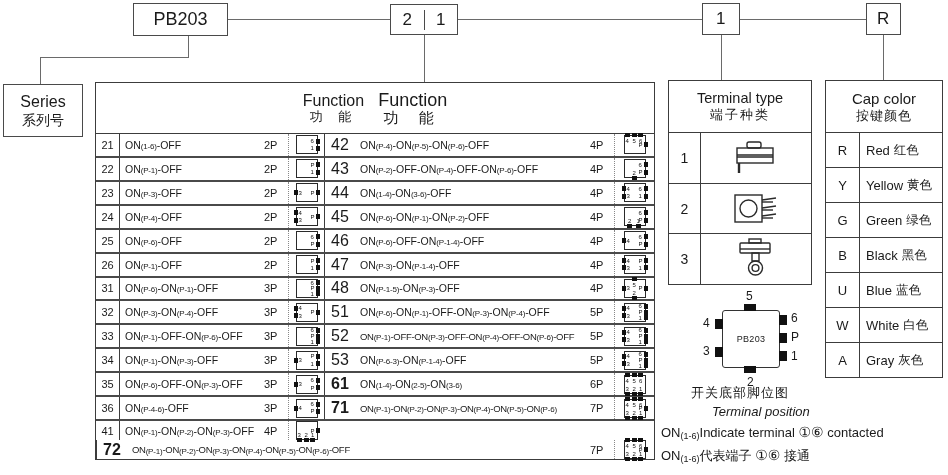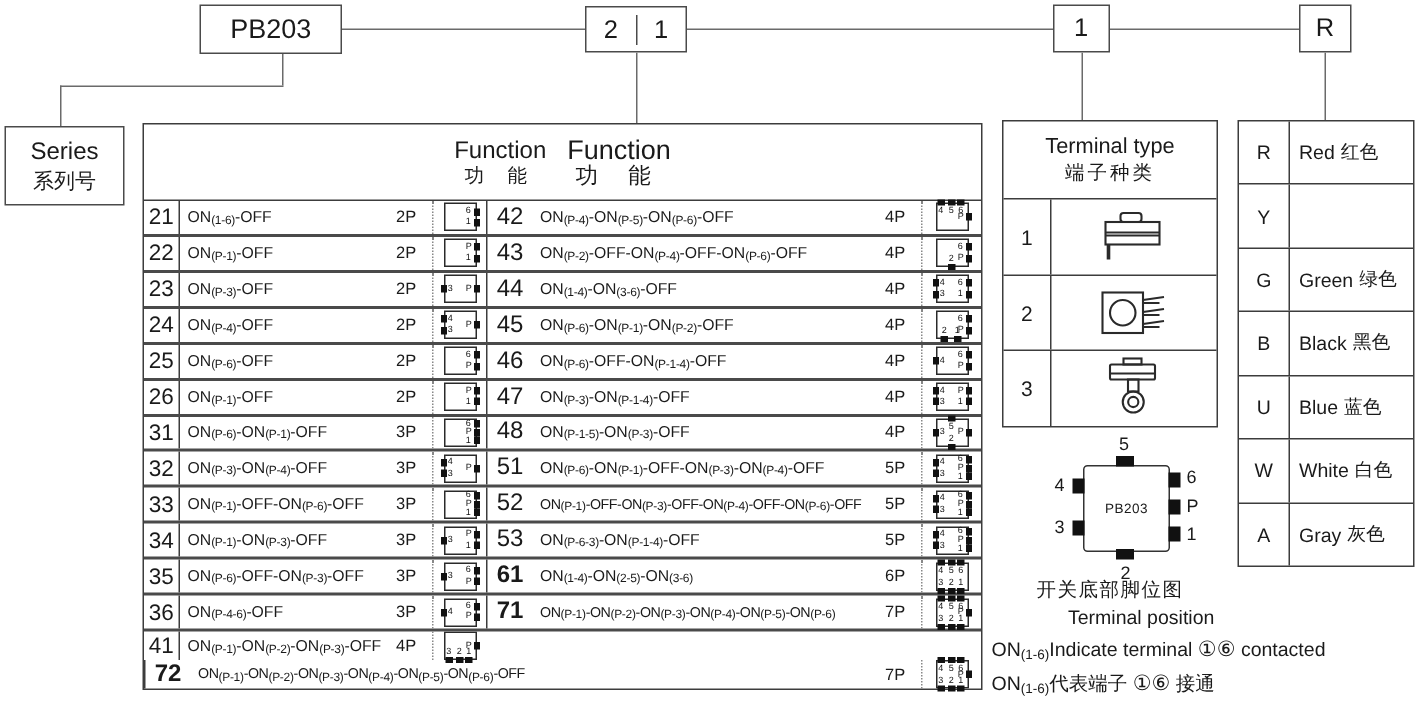--- a/index.html
+++ b/index.html
@@ -32,21 +32,21 @@
     display:flex;align-items:center;justify-content:center;gap:14px;}
   .fn-head .t1{text-align:center;font-size:16px;line-height:1.1;}
   .fn-head .t2{text-align:center;font-size:18px;line-height:1.05;}
   .fn-head .zh1{font-size:13px;letter-spacing:6px;}
   .fn-head .zh2{font-size:15px;letter-spacing:8px;}
   .fn-body{flex:1;display:flex;flex-direction:column;}
   .fn-row{flex:1;display:flex;align-items:stretch;border-bottom:2px solid #4a4a4a;box-sizing:border-box;}
   .fn-row:last-child{border-bottom:none;flex-direction:column;}
   .half-l{width:228px;display:flex;align-items:stretch;}
   .half-r{flex:1;display:flex;align-items:stretch;border-left:1.5px solid #3c3c3c;}
-  .c-num-l{width:24px;border-right:1px solid #3c3c3c;display:flex;align-items:center;justify-content:center;font-size:15px;box-sizing:border-box;}
+  .c-num-l{width:24px;border-right:1px solid #3c3c3c;display:flex;align-items:center;justify-content:center;font-size:11px;box-sizing:border-box;}
   .c-fn{flex:1;display:flex;align-items:center;padding-left:5px;font-size:10.5px;white-space:nowrap;overflow:hidden;}
   .c-fn .sub{font-size:8px;position:relative;top:1.5px;letter-spacing:-.2px;}
   .c-fn.tight{font-size:9.5px;letter-spacing:-.3px;}
   .c-poles{width:24px;display:flex;align-items:center;justify-content:flex-start;font-size:11px;}
   .c-num-r{width:30px;display:flex;align-items:center;justify-content:center;font-size:16px;}
   .c-num-r.bold{font-weight:bold;}
   .c-icon{width:36px;border-left:1px dotted #888;display:flex;align-items:center;justify-content:center;box-sizing:border-box;}
   .half-r .c-icon{width:40px;}
   .pin-icon{position:relative;width:20px;height:17px;border:1px solid #2a2a2a;background:#fff;}
   .pin{position:absolute;background:#111;}
@@ -80,21 +80,21 @@
   .cap-label{flex:1;display:flex;align-items:center;padding-left:6px;font-size:13px;white-space:nowrap;}
   .cap-label .zh{margin-left:4px;font-size:12.5px;}
 
   
   .chip{position:absolute;left:722px;top:310px;width:58px;height:58px;
     border:1.5px solid #333;border-radius:3px;box-sizing:border-box;
     display:flex;align-items:center;justify-content:center;font-size:9px;letter-spacing:.3px;background:#fff;}
   .dpin{position:absolute;background:#111;}
   .dlab{position:absolute;font-size:12px;}
   .cap-zh-caption{position:absolute;left:678px;top:384px;width:124px;text-align:center;font-size:13px;letter-spacing:1px;}
-  .cap-en-caption{position:absolute;left:712px;top:404px;font-size:13px;}
+  .cap-en-caption{position:absolute;left:712px;top:404px;font-size:13px;font-style:italic;}
   .note{position:absolute;font-size:13px;white-space:nowrap;}
   .note .sub{font-size:9px;position:relative;top:1.5px;}
   .note .circ{font-size:14px;}
   .note1{left:661px;top:424px;}
   .note2{left:661px;top:447px;}
 </style>
 </head>
 <body>
 
 <div class="canvas">
@@ -812,30 +812,38 @@
               <rect x="25" y="16" width="7" height="8"></rect>
               <circle cx="28.5" cy="31" r="7"></circle>
               <circle cx="28.5" cy="31" r="3.4"></circle>
             </svg>
           </div>
         </div>
       </div>
   </div>
 
   <div class="cap-panel">
+    <div class="cap-head">
+      <div class="en">Cap color</div>
+      <div class="zh">按键颜色</div>
+    </div>
     <div class="cap-rows">
         <div class="cap-row">
           <div class="cap-key">R</div>
           <div class="cap-label">
             <span>Red</span>
             <span class="zh">红色</span>
           </div>
         </div>
         <div class="cap-row">
           <div class="cap-key">Y</div>
+          <div class="cap-label">
+            <span>Yellow</span>
+            <span class="zh">黄色</span>
+          </div>
         </div>
         <div class="cap-row">
           <div class="cap-key">G</div>
           <div class="cap-label">
             <span>Green</span>
             <span class="zh">绿色</span>
           </div>
         </div>
         <div class="cap-row">
           <div class="cap-key">B</div>

